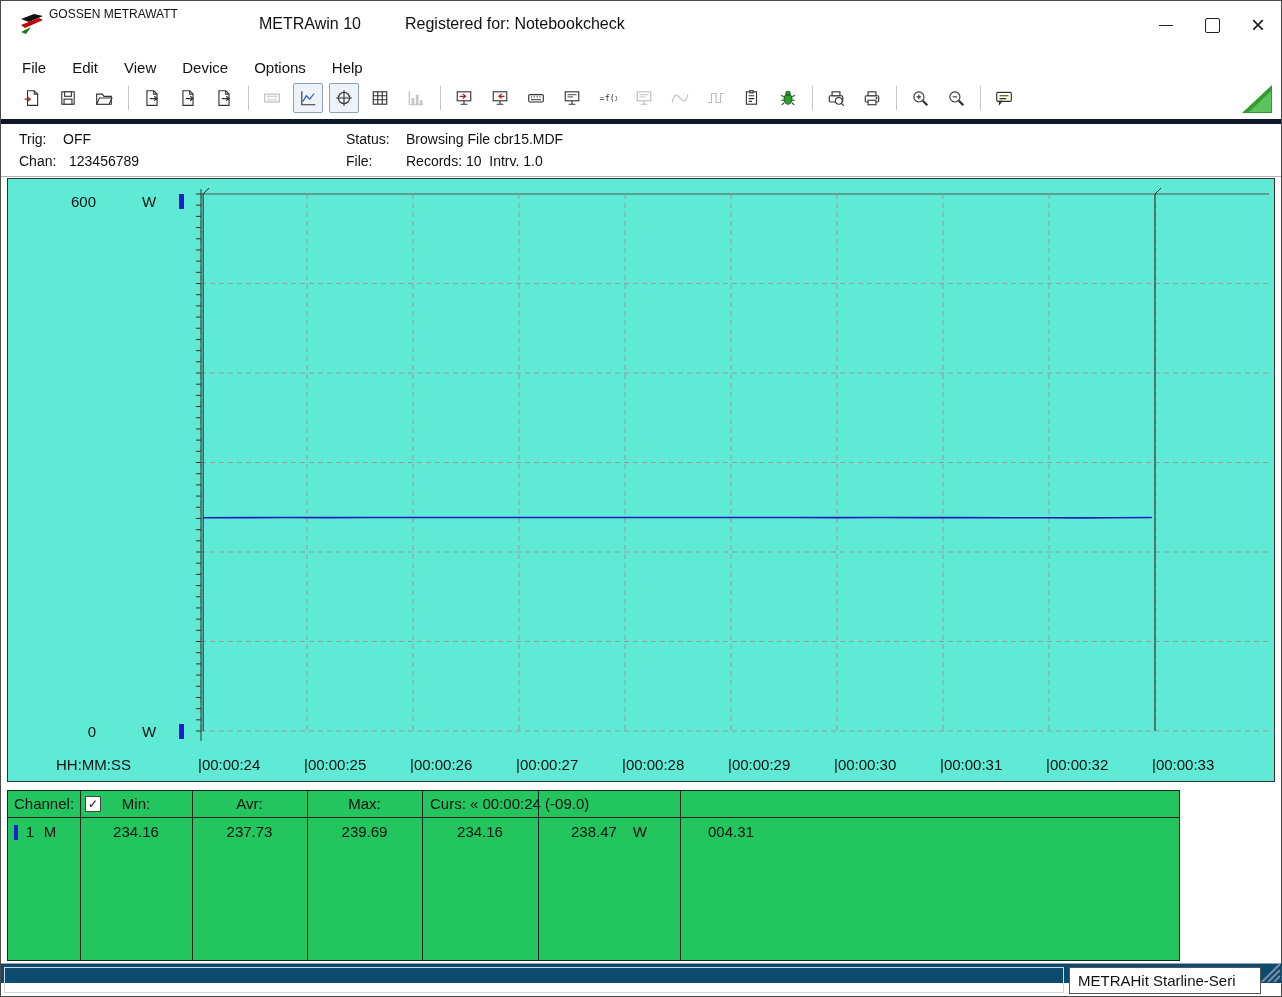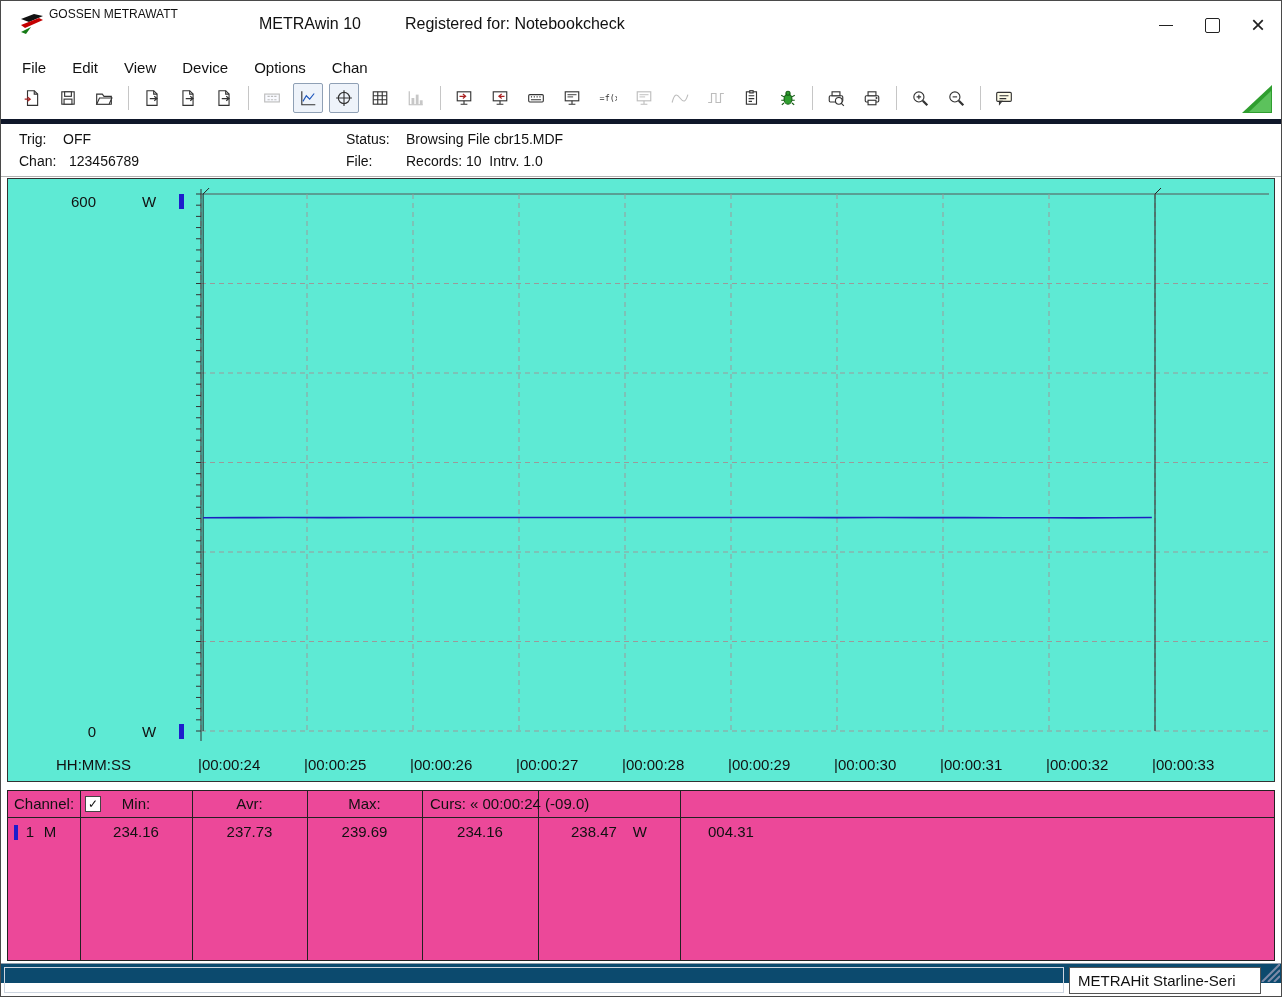--- a/index.html
+++ b/index.html
@@ -32,21 +32,21 @@
   
   .chartpanel{position:absolute;left:6px;top:177px;width:1268px;height:604px;border:1px solid #333;box-sizing:border-box;background:#5eead4;}
   .ylab{position:absolute;width:36px;text-align:right;font-size:15px;}
   .yunit{position:absolute;font-size:15px;}
   .ymark{position:absolute;width:5px;height:15px;background:#1d1dcc;}
   .plotwrap{position:absolute;left:185px;top:7px;}
   .xaxis{position:absolute;left:0;top:577px;height:24px;width:100%;font-size:15px;}
   .xtick{position:absolute;white-space:pre;}
   .hhmmss{position:absolute;left:48px;top:0;}
   
-  .datapanel{position:absolute;left:6px;top:789px;width:1268px;height:171px;border:1px solid #222;box-sizing:border-box;background:#ec4899;font-size:15px;}
+  .datapanel{position:absolute;left:6px;top:789px;width:1173px;height:171px;border:1px solid #222;box-sizing:border-box;background:#22c55e;font-size:15px;}
   .dp-hline{position:absolute;left:0;top:26px;width:100%;height:1px;background:#222;}
   .dp-vline{position:absolute;top:0;bottom:0;width:1px;background:#222;}
   .dp-h{position:absolute;top:4px;}
   .dp-cell{position:absolute;top:32px;text-align:center;}
   .dp-checkbox{position:absolute;left:77px;top:5px;width:14px;height:14px;border:1px solid #444;background:#fff;
                font-size:12px;line-height:14px;text-align:center;}
   .chan-mark{position:absolute;left:6px;top:34px;width:4px;height:15px;background:#1d1dcc;}
   .c5flex{position:absolute;left:530px;top:32px;width:142px;display:flex;justify-content:center;gap:16px;}
   
   .statusbar{position:absolute;left:0;top:962px;width:100%;height:20px;background:#0c4a6e;border-top:1px solid #94a0ad;box-sizing:border-box;}
@@ -81,21 +81,21 @@
         </div>
     </div>
   </div>
 
   <div class="menubar">
     <span class="menu-item">File</span>
     <span class="menu-item">Edit</span>
     <span class="menu-item">View</span>
     <span class="menu-item">Device</span>
     <span class="menu-item">Options</span>
-    <span class="menu-item">Chan</span>
+    <span class="menu-item">Help</span>
   </div>
 
   <div class="toolbar" id="toolbar">
       <div class="tb-btn">
         <svg viewBox="0 0 16 16" width="18" height="18">
           <path d="M4 1.5h6l3 3v10H4z" fill="#fff" stroke="#333"></path>
           <path d="M10 1.5v3h3" fill="none" stroke="#333"></path>
           <path d="M1.5 9h4.5M4 7l2.5 2L4 11" fill="none" stroke="#a22"></path>
         </svg>
       </div>

